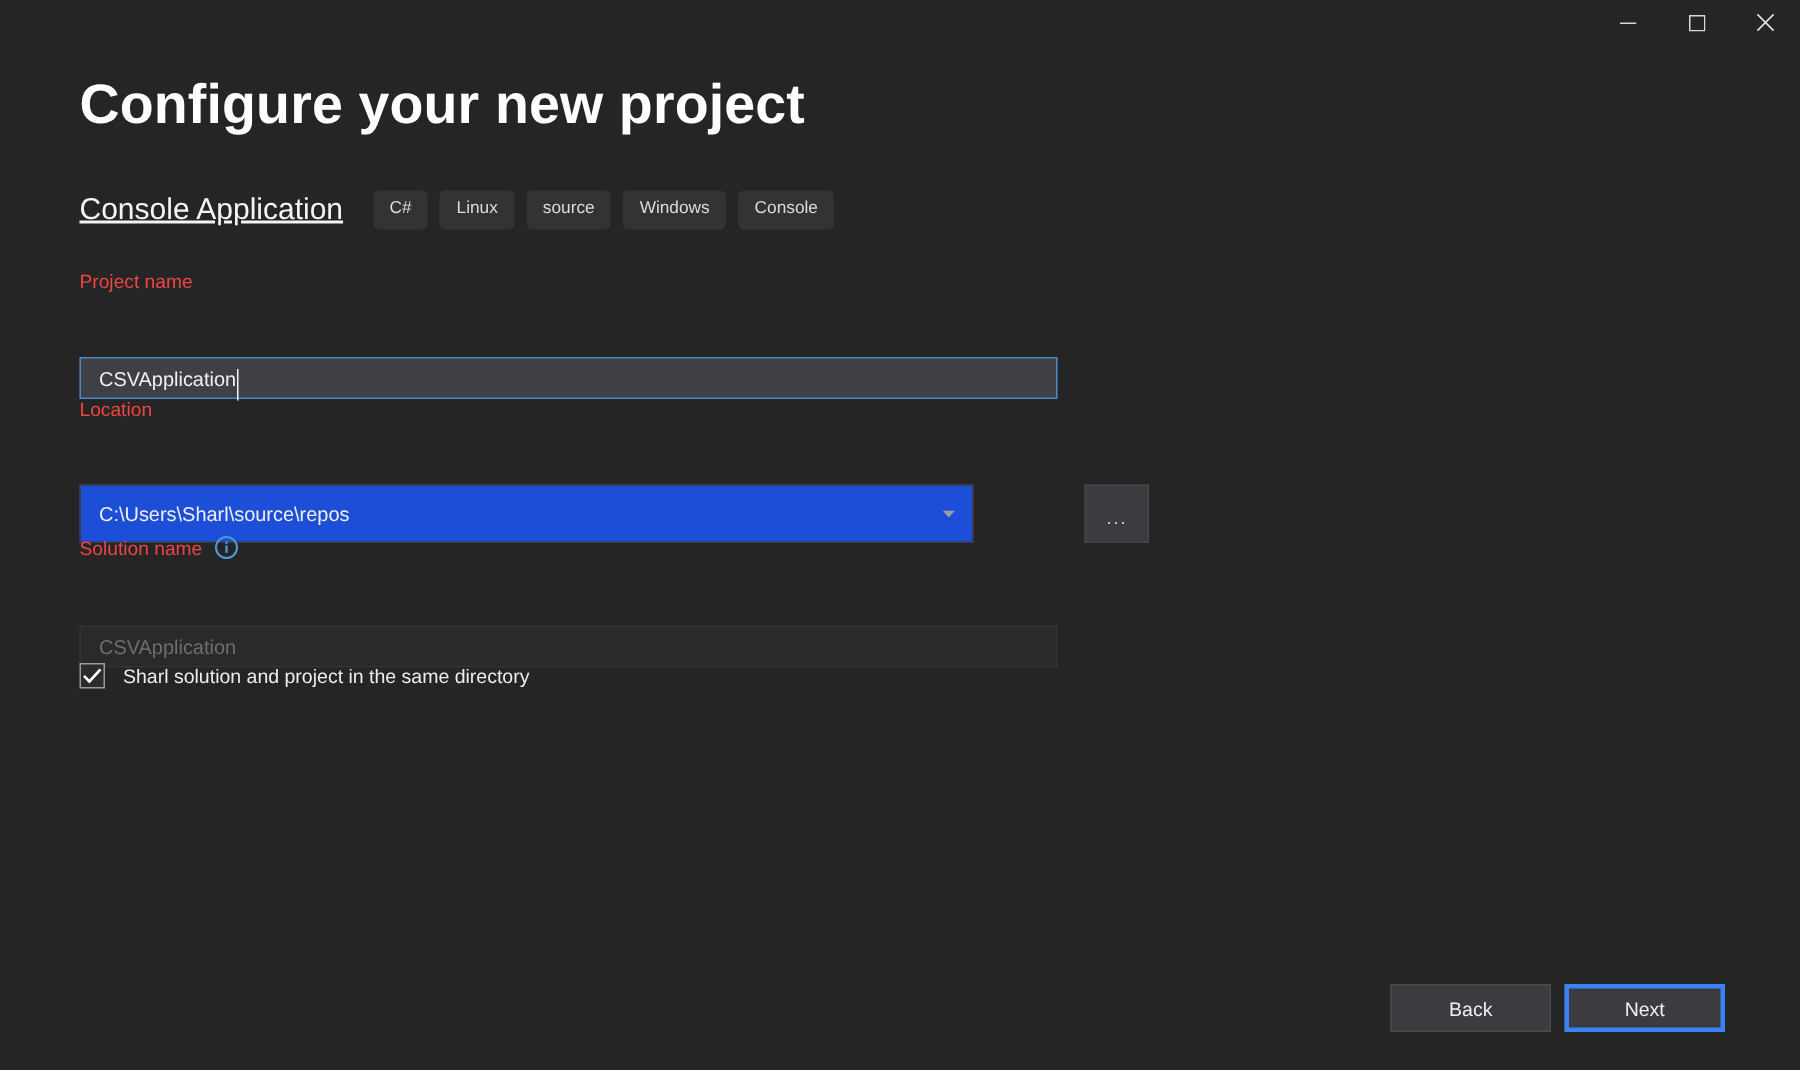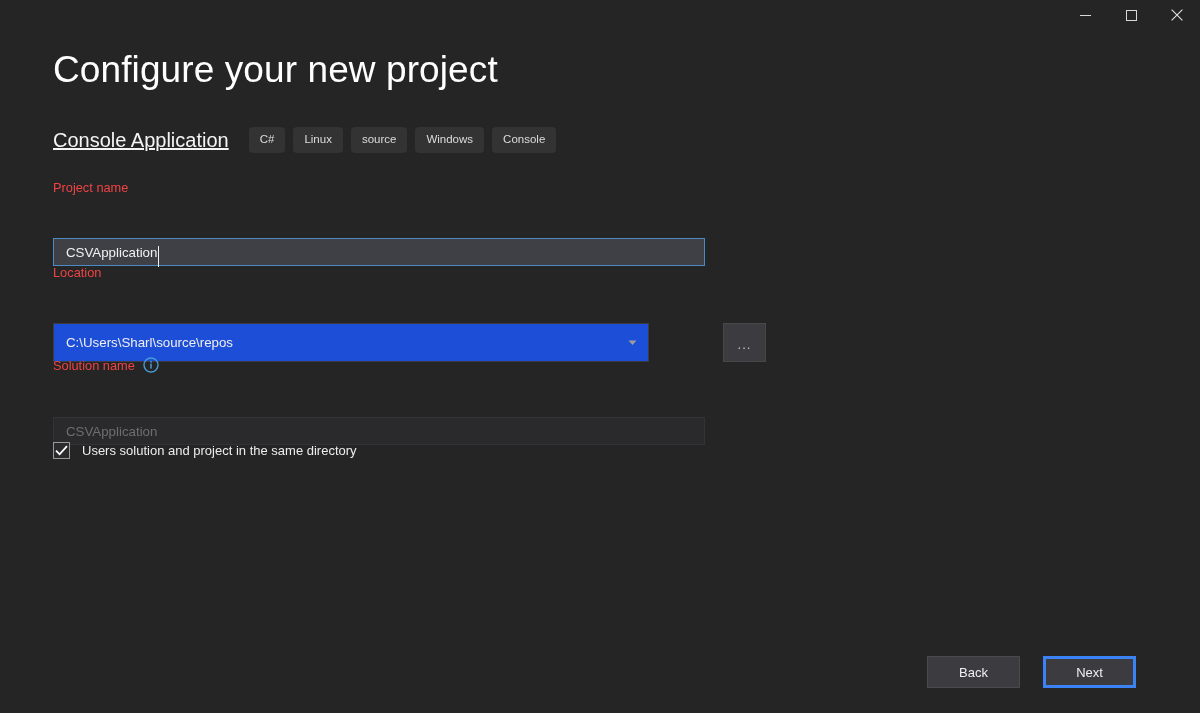--- a/index.html
+++ b/index.html
@@ -44,21 +44,21 @@
     top: 30px; left: 0;
     width: 1200px;
     height: 683px;
   }
 
   .page-title {
     position: absolute;
     left: 53px;
     top: 17px;
     font-size: 37px;
-    font-weight: 400;
+    font-weight: 700;
     color: #ffffff;
     letter-spacing: 0.1px;
     line-height: 46px;
     white-space: nowrap;
   }
 
   .tmpl-row {
     position: absolute;
     left: 53px;
     top: 96px;
@@ -225,21 +225,21 @@
   
   .footer {
     position: absolute;
     left: 0;
     top: 595px;
     width: 1200px;
     height: 88px;
   }
   .btn {
     position: absolute;
-    width: 93px;
+    width: 107px;
     height: 32px;
     box-sizing: border-box;
     font-family: "Liberation Sans", sans-serif;
     font-size: 13px;
     color: #f0f0f0;
     background: #3c3c40;
     border: 1px solid #4a4a4e;
     cursor: default;
     display: flex;
     align-items: center;
@@ -315,21 +315,21 @@
     </span>
   </div>
   <input class="text-input" id="input-solution" type="text" disabled="" placeholder="CSVApplication" style="">
 
   <div class="checkbox-row">
     <span class="checkbox">
       <svg width="13" height="11" viewBox="0 0 13 11" aria-hidden="true">
         <path d="M1 5.6 L4.6 9.3 L12 1.2" stroke="#ffffff" stroke-width="1.8" fill="none"></path>
       </svg>
     </span>
-    <span class="checkbox-label">Users solution and project in the same directory</span>
+    <span class="checkbox-label">Sharl solution and project in the same directory</span>
   </div>
 
   <div class="footer">
     <div class="btn" id="btn-back">Back</div>
     <div class="btn" id="btn-next">Next</div>
   </div>
 
 </div>
 
 </body></html>

